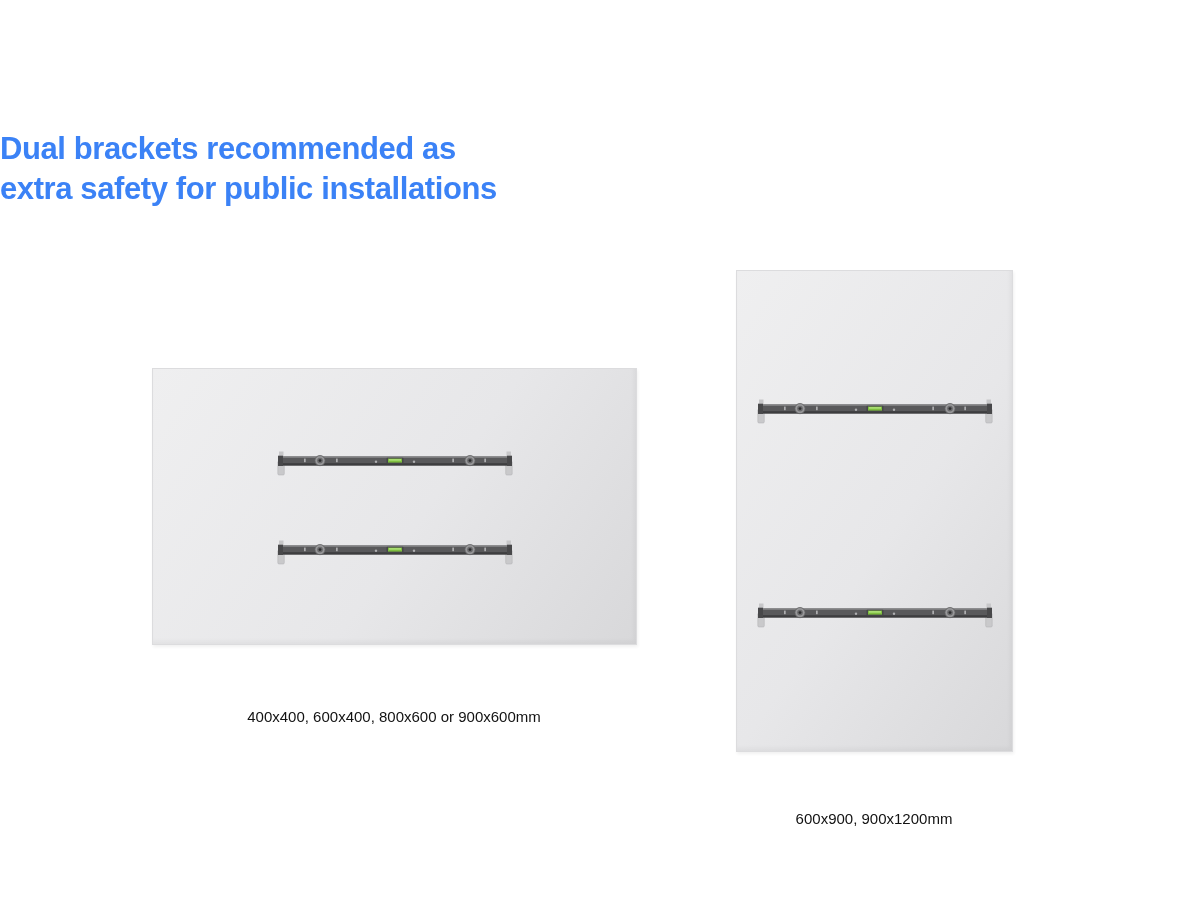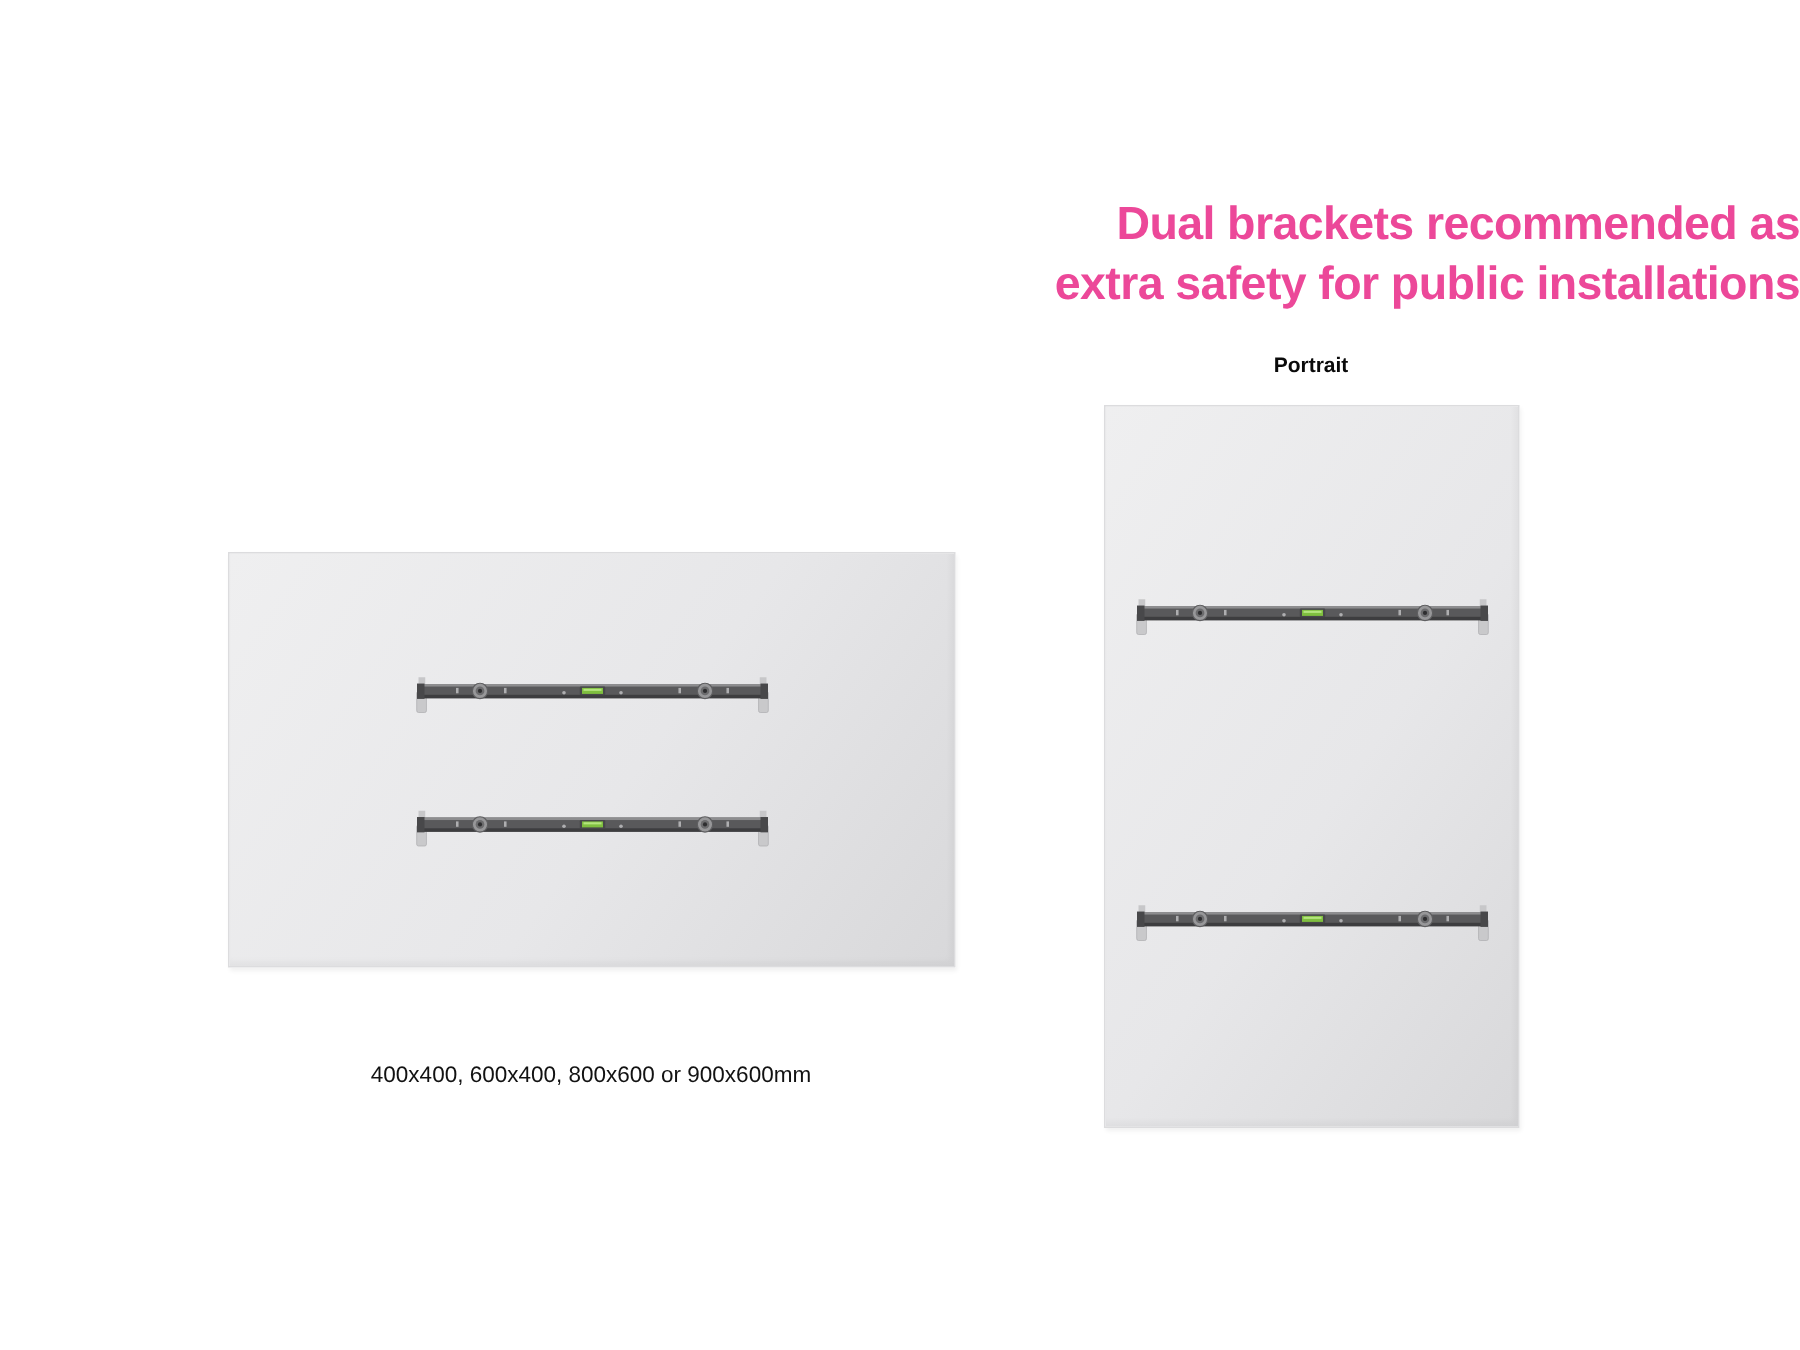--- a/index.html
+++ b/index.html
@@ -9,26 +9,26 @@
     font-family: "Liberation Sans", sans-serif;
     position: relative;
     overflow: hidden;
     color: #0a0a0a;
   }
   .page { position: absolute; inset: 0; }
 
   .title {
     position: absolute;
     left: 0; top: 108px; width: 1200px;
-    text-align: right;
+    text-align: left;
     font-size: 31px;
     font-weight: bold;
     line-height: 40px;
     letter-spacing: -0.4px;
-    color: #ec4899;
+    color: #3b82f6;
   }
 
   .panel-label {
     position: absolute;
     font-size: 14px;
     font-weight: bold;
     text-align: center;
     color: #0a0a0a;
   }
   .label-landscape { left: 152px; top: 329px; width: 484px; }
@@ -120,25 +120,25 @@
 
   <svg class="bracket bracket-l1" viewBox="0 0 236 30">
       <use href="#bracket-symbol"></use>
     </svg>
   <svg class="bracket bracket-l2" viewBox="0 0 236 30">
       <use href="#bracket-symbol"></use>
     </svg>
 
   <div class="caption caption-landscape">400x400, 600x400, 800x600 or 900x600mm</div>
 
-  <div class="panel-label label-portrait">Portrait</div>
 
   <div class="panel panel-portrait"></div>
 
   <svg class="bracket bracket-p1" viewBox="0 0 236 30">
       <use href="#bracket-symbol"></use>
     </svg>
   <svg class="bracket bracket-p2" viewBox="0 0 236 30">
       <use href="#bracket-symbol"></use>
     </svg>
 
+  <div class="caption caption-portrait">600x900, 900x1200mm</div>
 
 </div>
 
 </body></html>

